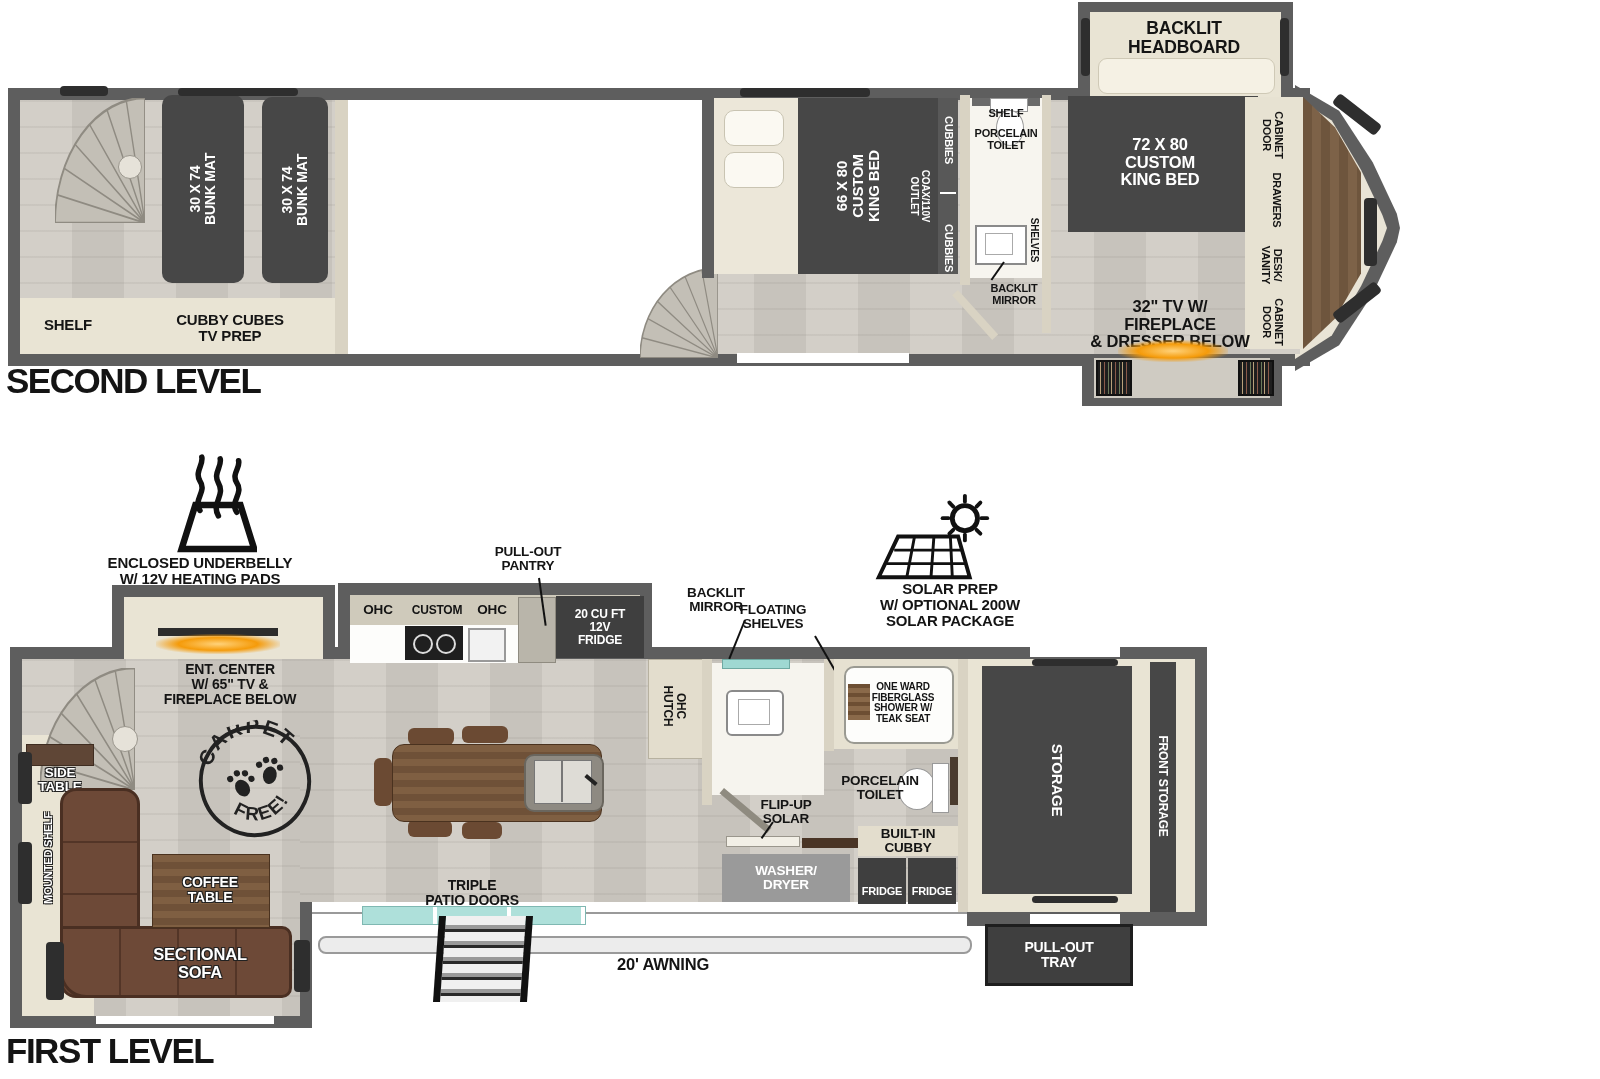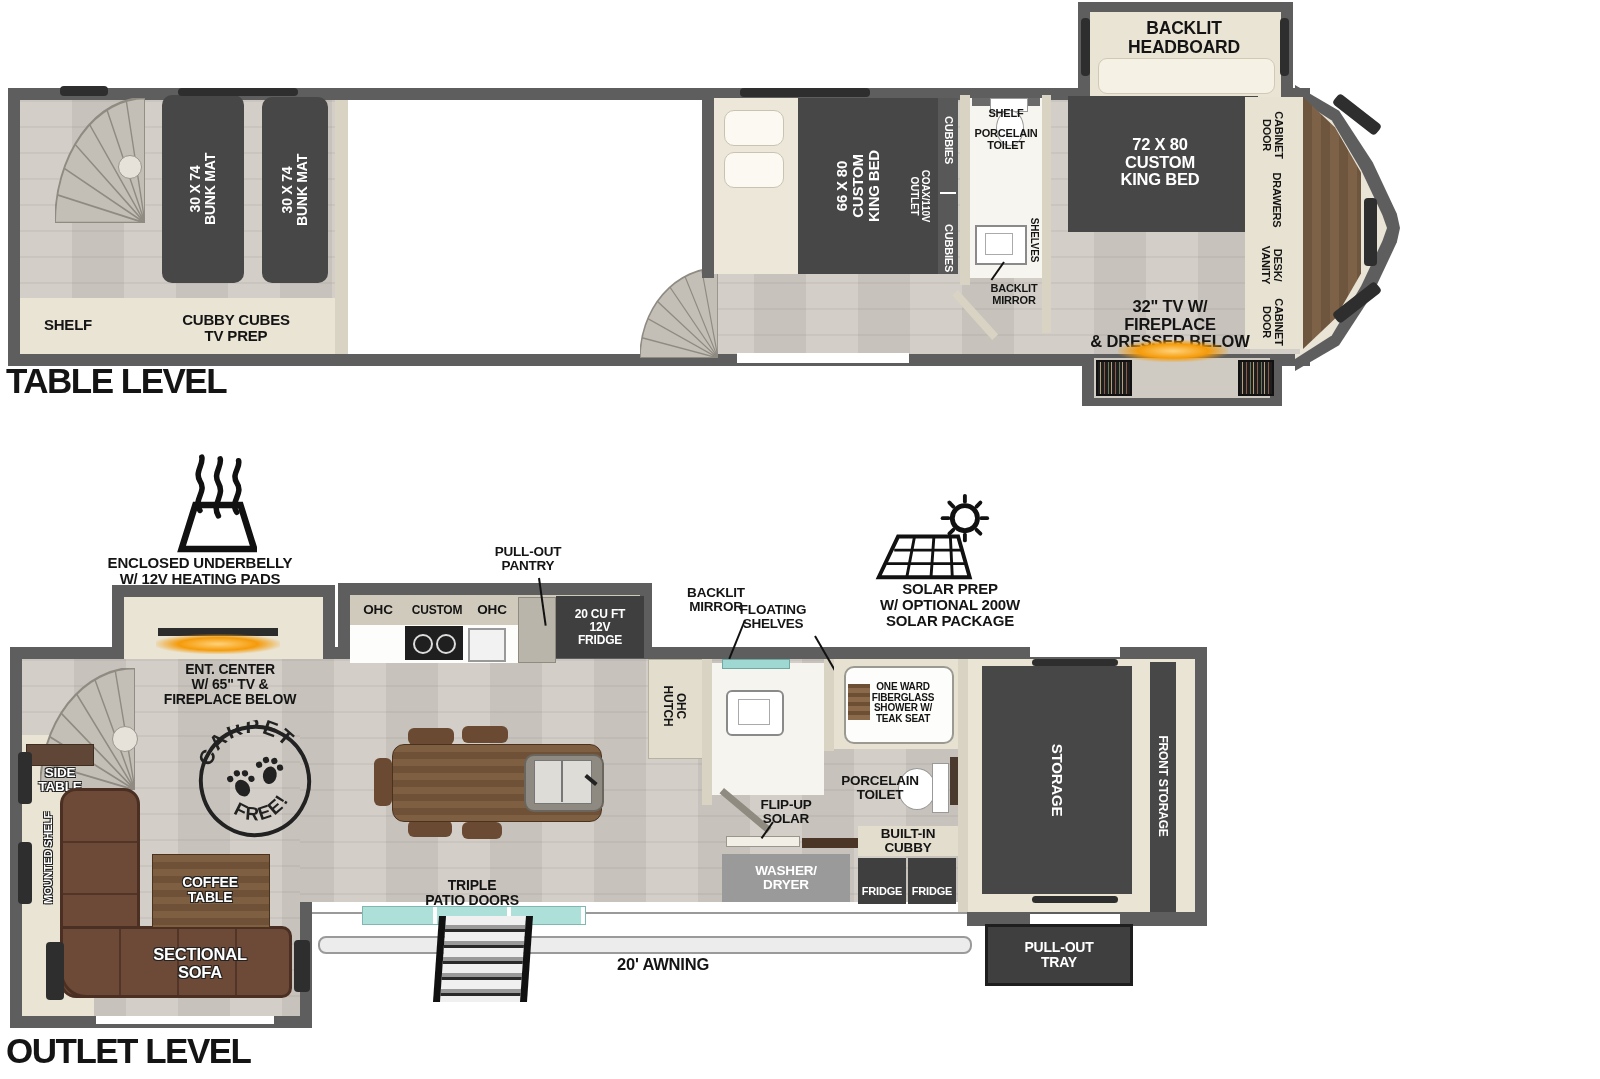--- a/index.html
+++ b/index.html
@@ -82,21 +82,21 @@
       <path d="M100,100 L2.6,77.5 M100,100 L10.1,56.2 M100,100 L22.3,37.1 M100,100 L38.4,21.2 M100,100 L57.7,9.4 M100,100 L79.2,2.2" stroke="#8f8b82" stroke-width="1.5" fill="none"></path>
     </svg>
     <div class="abs" style="left:118px;top:155px;width:22px;height:22px;border-radius:50%;background:#e6e2d9;border:1px solid #9a968d"></div>
     <div class="dark" style="left:162px;top:95px;width:82px;height:188px;border-radius:10px"></div>
     <div class="dark" style="left:262px;top:97px;width:66px;height:186px;border-radius:10px"></div>
     <div class="lbl s14 w r270" style="left:203px;top:189px;width:110px">30 X 74
 BUNK MAT</div>
     <div class="lbl s14 w r270" style="left:295px;top:190px;width:110px">30 X 74
 BUNK MAT</div>
     <div class="lbl s15" style="left:68px;top:325px;transform:translate(-50%,-50%)">SHELF</div>
-    <div class="lbl s15" style="left:236px;top:328px;transform:translate(-50%,-50%)">CUBBY CUBES
+    <div class="lbl s15" style="left:230px;top:328px;transform:translate(-50%,-50%)">CUBBY CUBES
 TV PREP</div>
     <div class="win" style="left:60px;top:86px;width:48px;height:10px"></div>
     <div class="win" style="left:178px;top:88px;width:120px;height:8px"></div>
 
     <svg class="fan" viewBox="0 0 100 100" preserveAspectRatio="none" style="left:640px;top:268px;width:78px;height:90px">
       <path d="M100,100 L0,100 A100,100 0 0 1 100,0 Z" fill="#c3bfb6" stroke="#8f8b82" stroke-width="2"></path>
       <path d="M100,100 L2.6,77.5 M100,100 L10.1,56.2 M100,100 L22.3,37.1 M100,100 L38.4,21.2 M100,100 L57.7,9.4 M100,100 L79.2,2.2" stroke="#8f8b82" stroke-width="1.5" fill="none"></path>
     </svg>
 
     <div class="wall" style="left:702px;top:100px;width:12px;height:178px"></div>
@@ -145,21 +145,21 @@
     <div class="lbl s11 r90" style="left:1276px;top:200px;width:70px">DRAWERS</div>
     <div class="lbl s11 r90" style="left:1271px;top:265px;width:70px">DESK/
 VANITY</div>
     <div class="lbl s11 r90" style="left:1272px;top:322px;width:70px">CABINET
 DOOR</div>
     <div class="lbl s16" style="left:1170px;top:324px;transform:translate(-50%,-50%)">32" TV W/
 FIREPLACE
 &amp; DRESSER BELOW</div>
     <div class="glow" style="left:1118px;top:340px;width:110px;height:22px"></div>
 
-    <div class="lbl ttl" style="left:6px;top:362px">TABLE LEVEL</div>
+    <div class="lbl ttl" style="left:6px;top:362px">SECOND LEVEL</div>
   </div>
 
   <div>
 
     <svg class="abs" viewBox="0 0 100 110" style="left:165px;top:452px;width:92px;height:104px">
       <path d="M18,104 L33,56 L82,56 L97,104 Z" fill="none" stroke="#111" stroke-width="7" stroke-linejoin="miter"></path>
       <path d="M38,62 C30,50 46,42 38,30 C32,20 42,12 40,4" fill="none" stroke="#111" stroke-width="6" stroke-linecap="round"></path>
       <path d="M58,68 C50,54 66,46 58,32 C52,22 62,14 60,6" fill="none" stroke="#111" stroke-width="6" stroke-linecap="round"></path>
       <path d="M78,64 C70,52 86,44 78,32 C72,22 82,16 80,8" fill="none" stroke="#111" stroke-width="6" stroke-linecap="round"></path>
     </svg>
@@ -346,15 +346,15 @@
     <div class="abs" style="left:462px;top:726px;width:46px;height:17px;background:#6b4a33;border-radius:6px"></div>
     <div class="abs" style="left:374px;top:758px;width:18px;height:48px;background:#6b4a33;border-radius:6px"></div>
     <div class="abs" style="left:408px;top:820px;width:44px;height:17px;background:#6b4a33;border-radius:6px"></div>
     <div class="abs" style="left:462px;top:822px;width:40px;height:17px;background:#6b4a33;border-radius:6px"></div>
     <div class="abs woodgrain" style="left:392px;top:744px;width:208px;height:76px;border-radius:12px;border:1px solid #4a321f"></div>
     <div class="abs" style="left:524px;top:754px;width:76px;height:54px;background:#8e8a82;border:2px solid #6a665e;border-radius:10px"></div>
     <div class="abs" style="left:534px;top:760px;width:56px;height:42px;background:#dedcd6;border:1px solid #777"></div>
     <div class="abs" style="left:561px;top:760px;width:2px;height:42px;background:#777"></div>
     <div class="abs" style="left:584px;top:778px;width:14px;height:4px;background:#222;transform:rotate(40deg)"></div>
 
-    <div class="lbl ttl" style="left:6px;top:1032px">OUTLET LEVEL</div>
+    <div class="lbl ttl" style="left:6px;top:1032px">FIRST LEVEL</div>
   </div>
 </div>
 
 </body></html>

